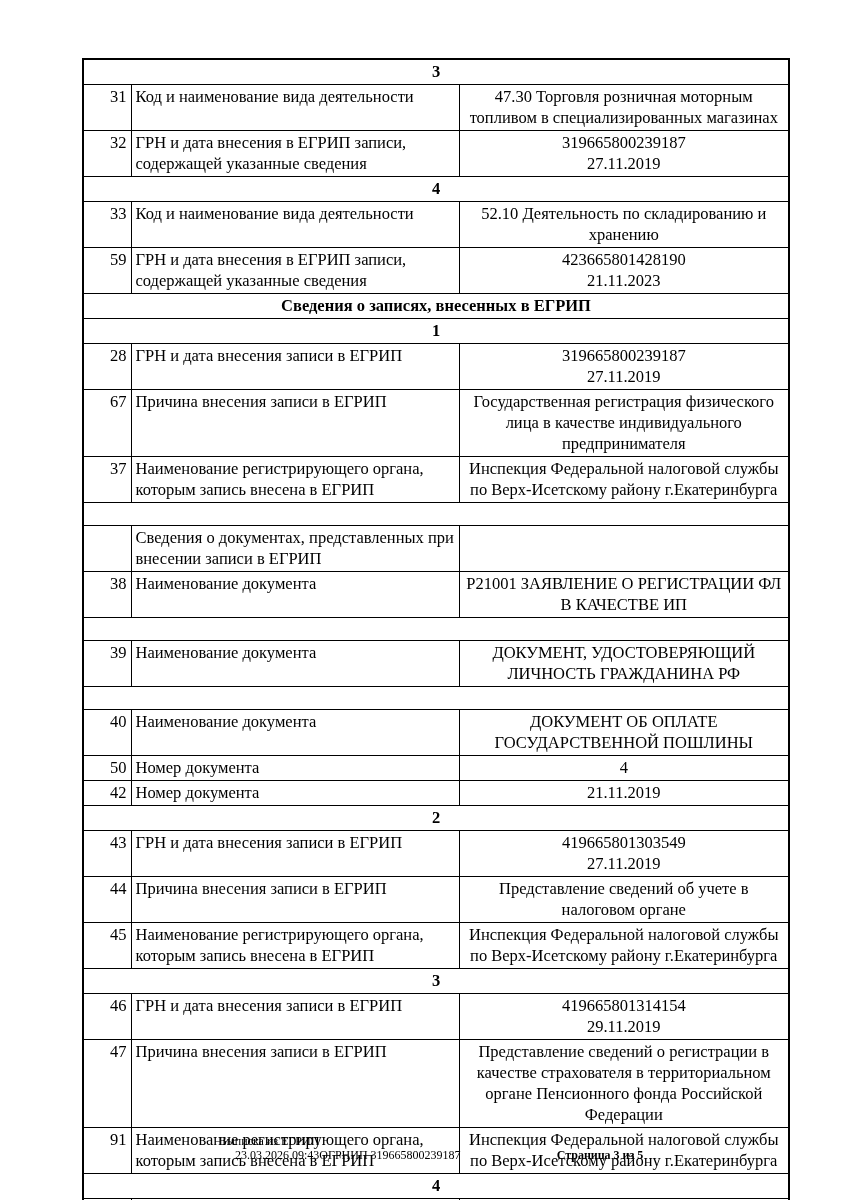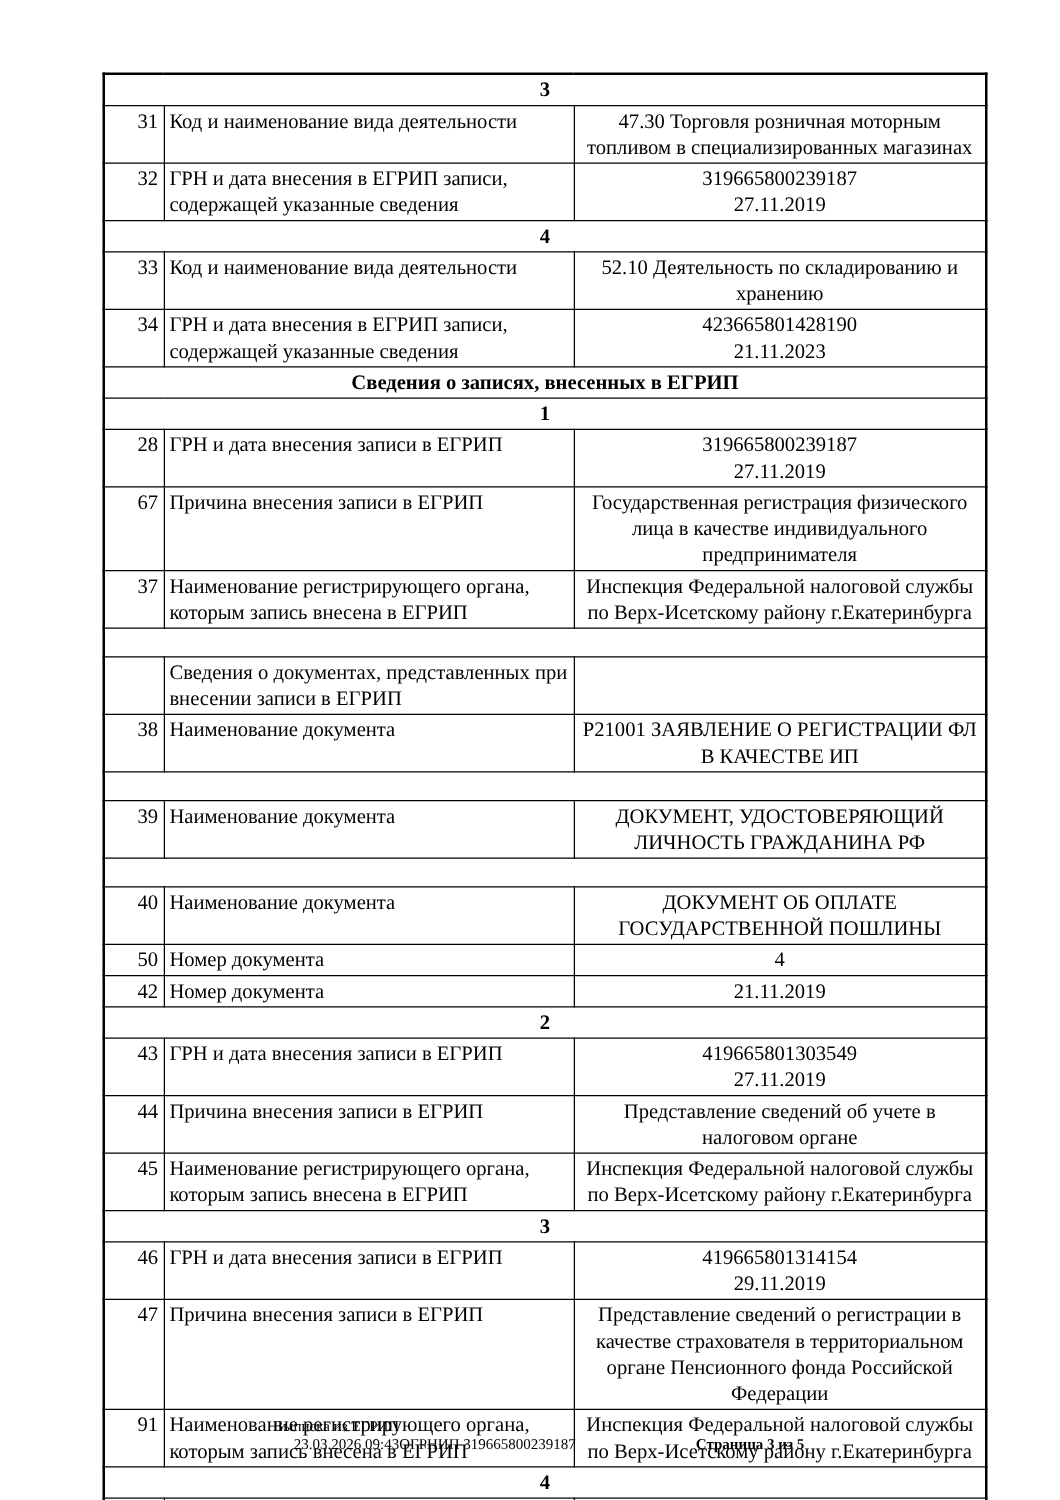--- a/index.html
+++ b/index.html
@@ -89,21 +89,21 @@
         </tr>
         <tr>
           <td colspan="3" class="section-cell">4</td>
         </tr>
         <tr>
           <td class="row-number-cell">33</td>
           <td class="field-label-cell">Код и наименование вида деятельности</td>
           <td class="field-value-cell">52.10 Деятельность по складированию и хранению</td>
         </tr>
         <tr>
-          <td class="row-number-cell">34</td>
+          <td class="row-number-cell">59</td>
           <td class="field-label-cell">ГРН и дата внесения в ЕГРИП записи, содержащей указанные сведения</td>
           <td class="field-value-cell">423665801428190
 21.11.2023</td>
         </tr>
         <tr>
           <td colspan="3" class="section-cell">Сведения о записях, внесенных в ЕГРИП</td>
         </tr>
         <tr>
           <td colspan="3" class="section-cell">1</td>
         </tr>

